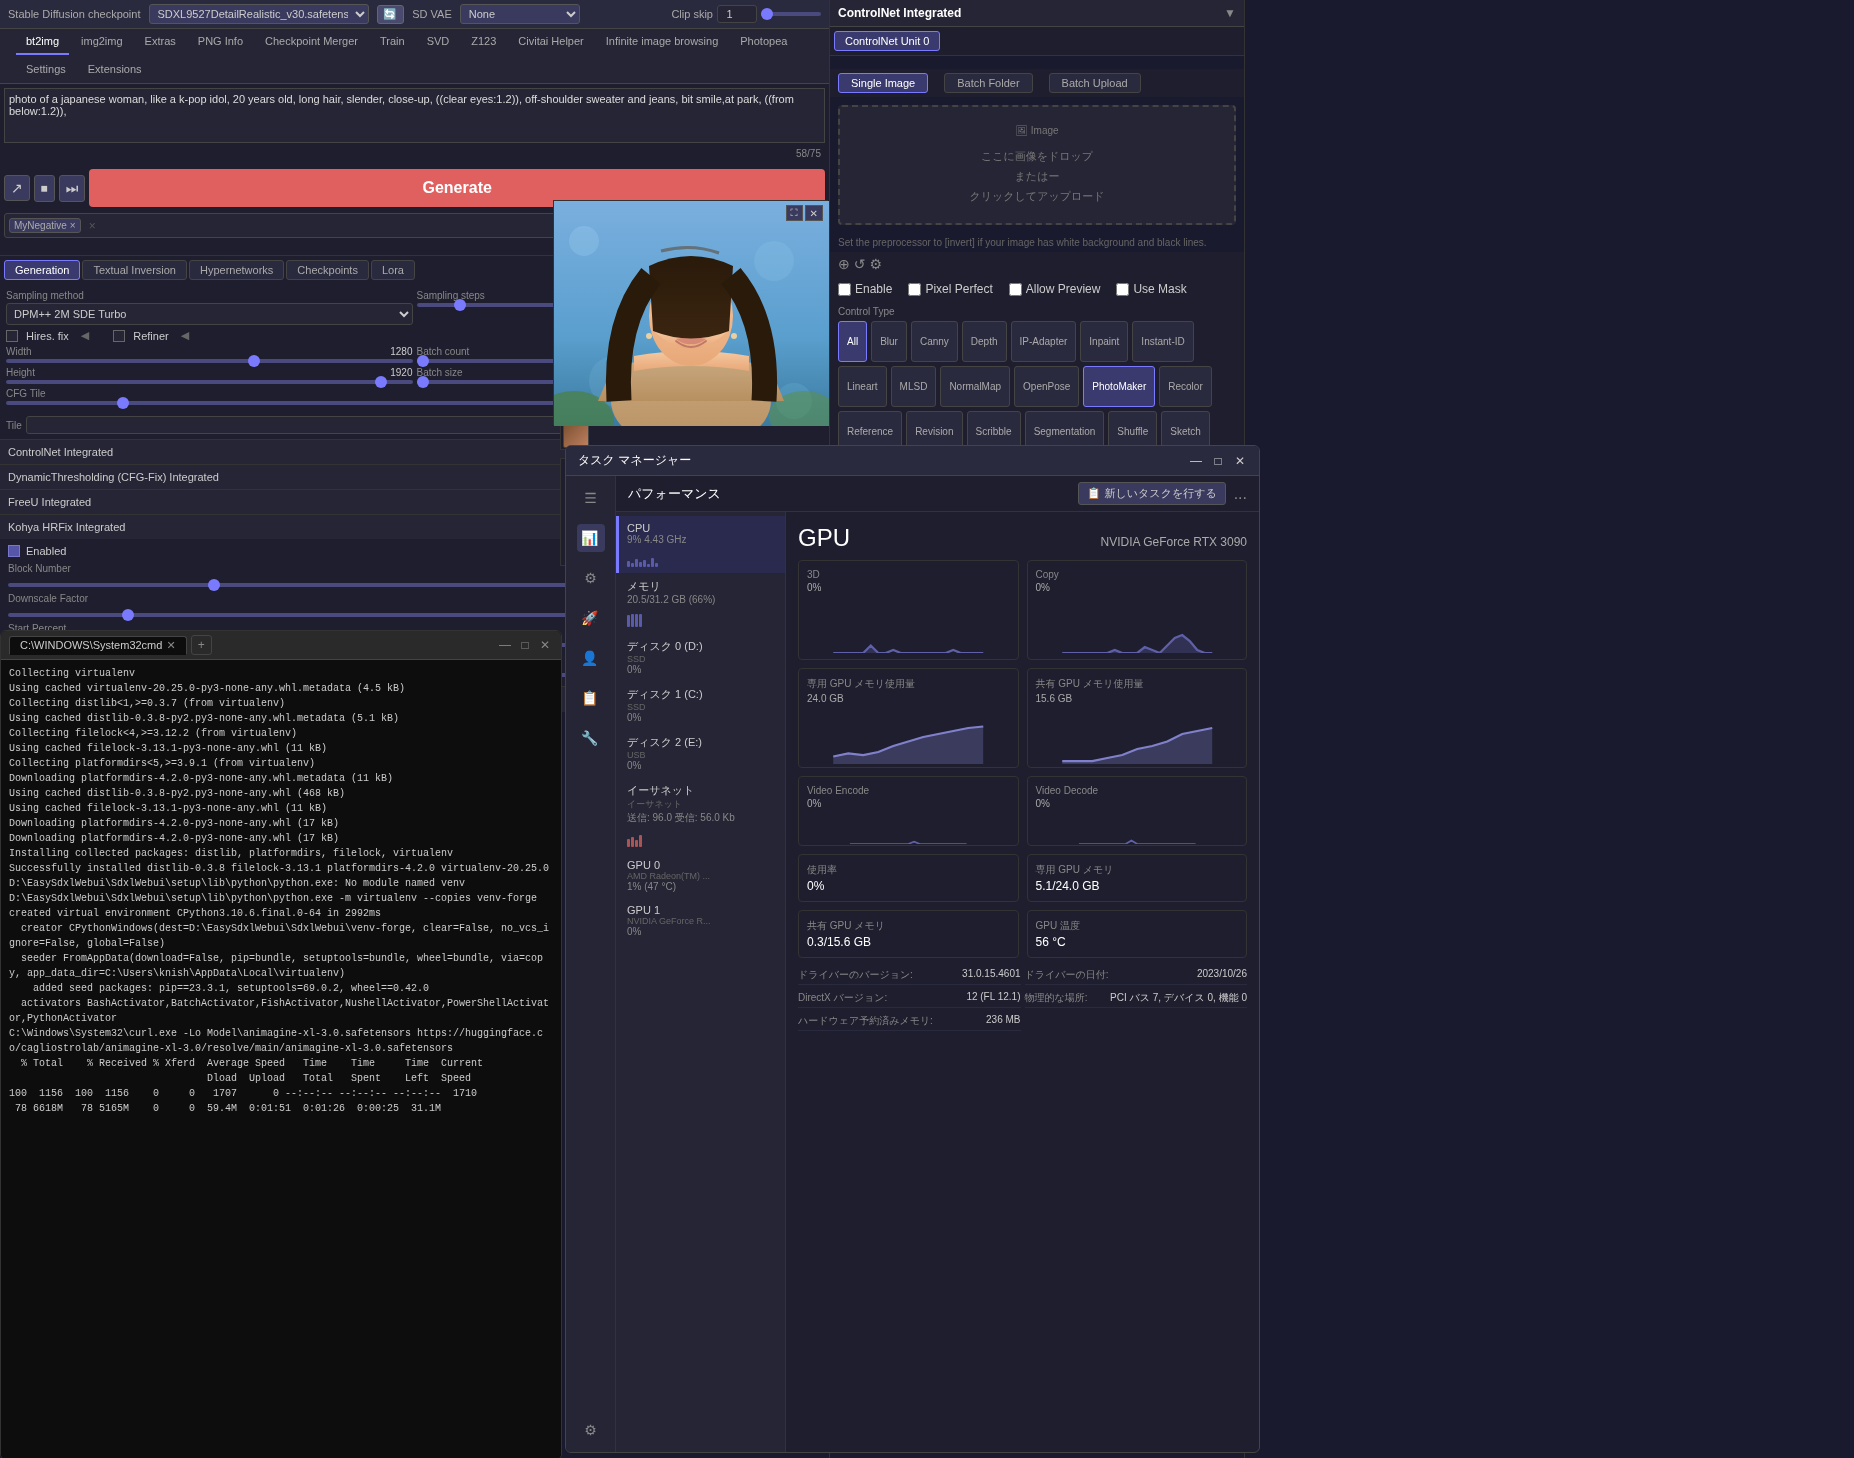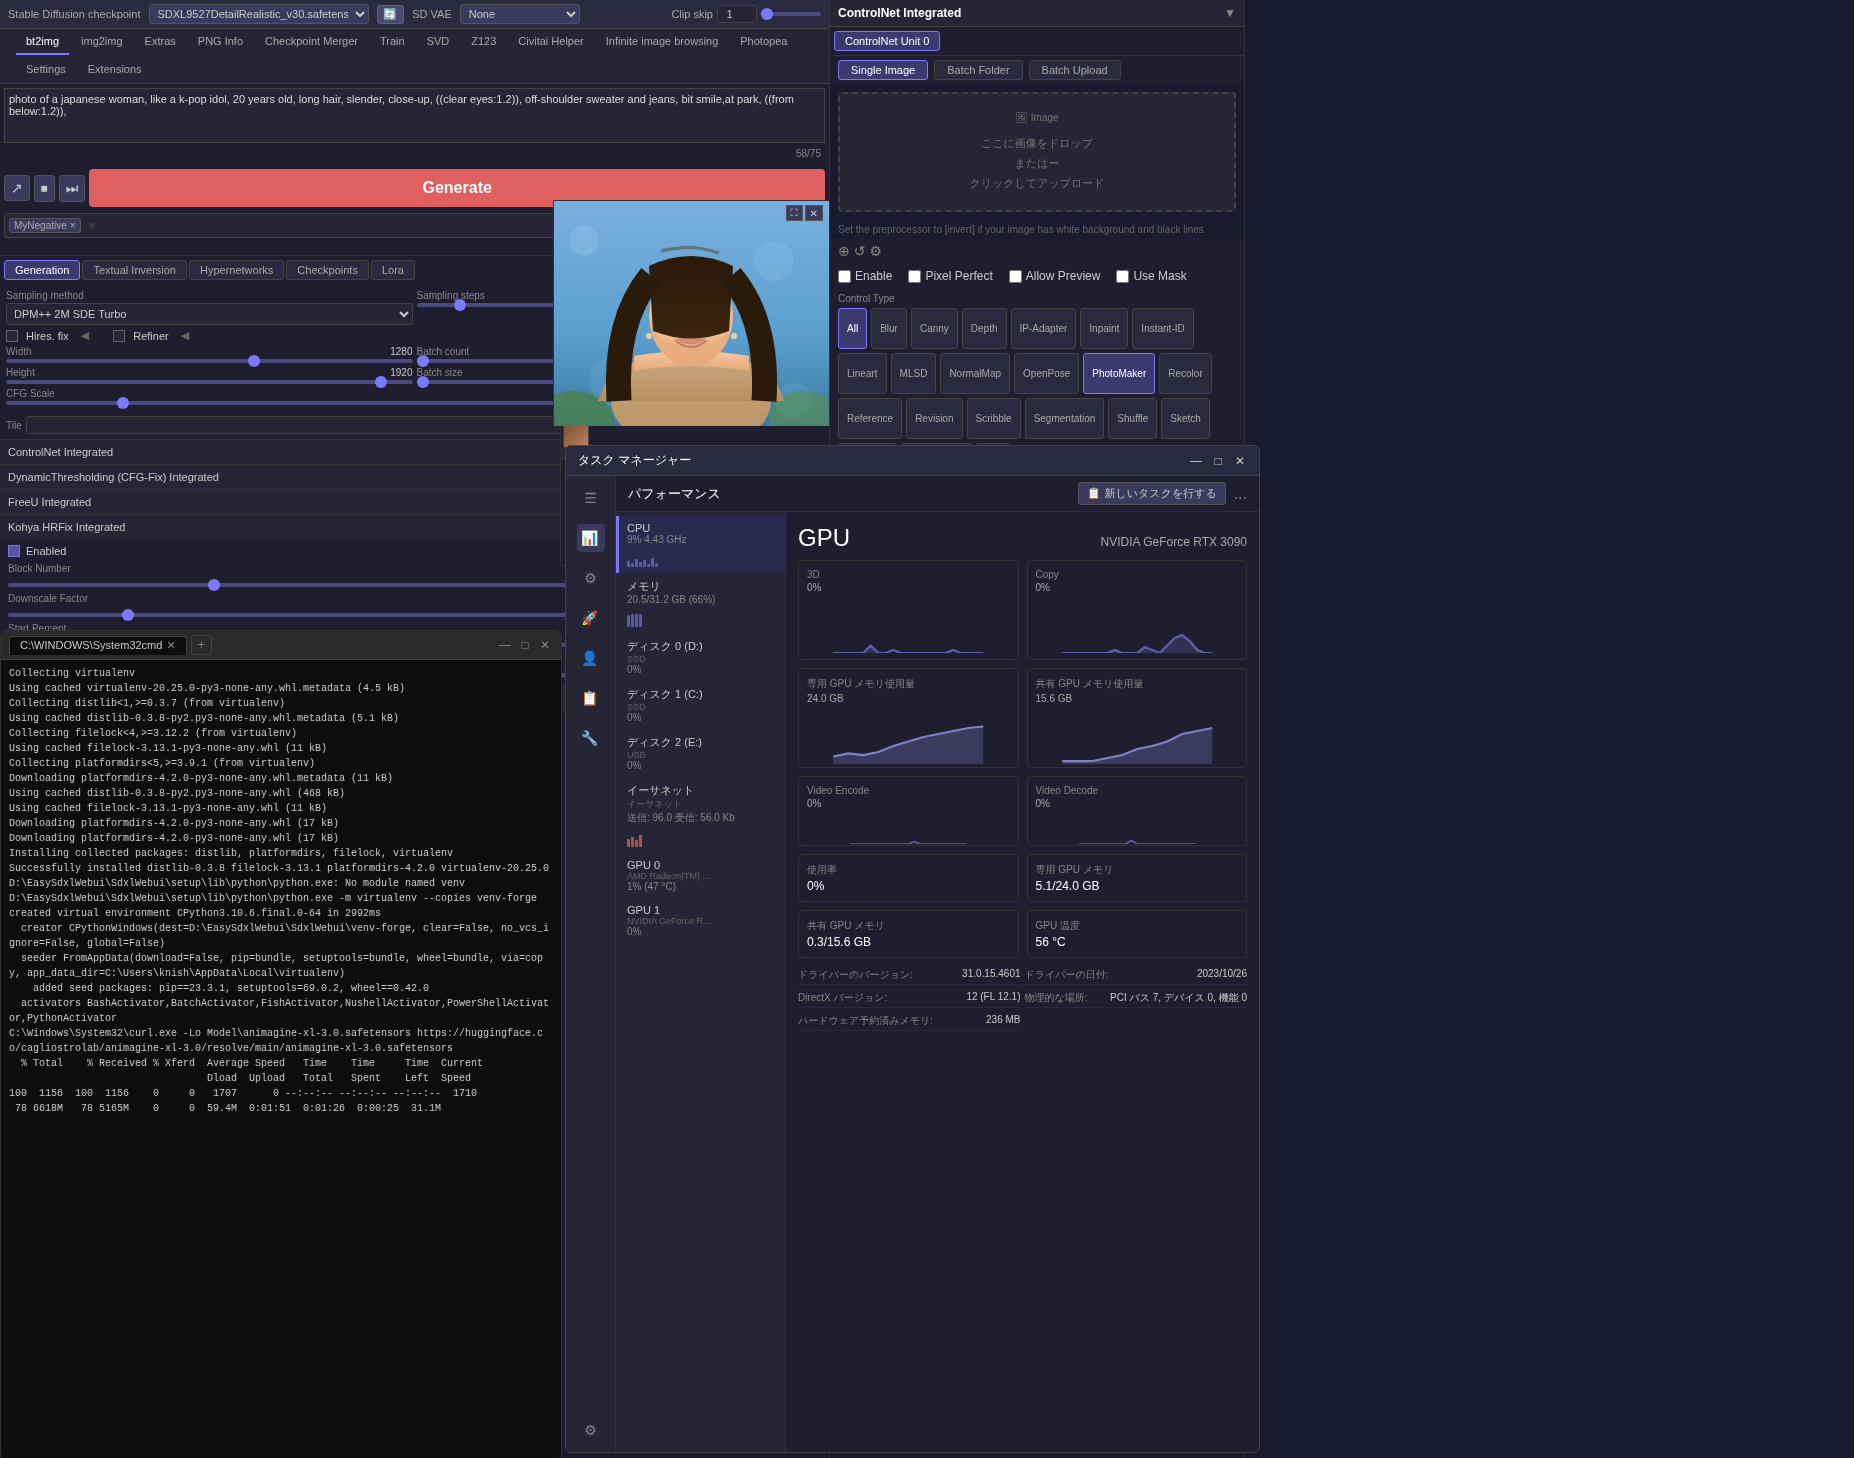--- a/index.html
+++ b/index.html
@@ -309,23 +309,24 @@
     }
 
     .cn-unit-tab.active {
       background: #3a3a6e;
       border-color: #7a7aff;
       color: #fff;
     }
 
     .cn-image-tabs {
       display: flex;
-      gap: 6px;
+      gap: 16px;
       padding: 4px 8px;
       background: #1e1e2e;
+      margin-top: 13px;
     }
 
     .cn-img-tab {
       padding: 3px 12px;
       font-size: 11px;
       color: #aaa;
       cursor: pointer;
       background: #2a2a3e;
       border: 1px solid #444;
       border-radius: 3px;
@@ -1037,21 +1038,21 @@
       <div class="setting-row">
         <div style="display:flex;justify-content:space-between;">
           <span class="setting-label">Batch size</span>
           <span style="font-size:10px;color:#ccc;">1</span>
         </div>
         <input type="range" min="1" max="8" value="1" style="width: 100%;">
       </div>
 
       <div class="setting-row full-width">
         <div style="display:flex;justify-content:space-between;">
-          <span class="setting-label">CFG Scale</span>
+          <span class="setting-label">CFG Tile</span>
           <span style="font-size:10px;color:#ccc;">5</span>
         </div>
         <input type="range" min="1" max="30" value="5" style="width: 100%;">
       </div>
     </div>
 
     <div class="seed-row">
       <span class="setting-label">Tile</span>
       <input type="text" class="seed-input" style="">
       <button class="seed-btn">🎲</button>

